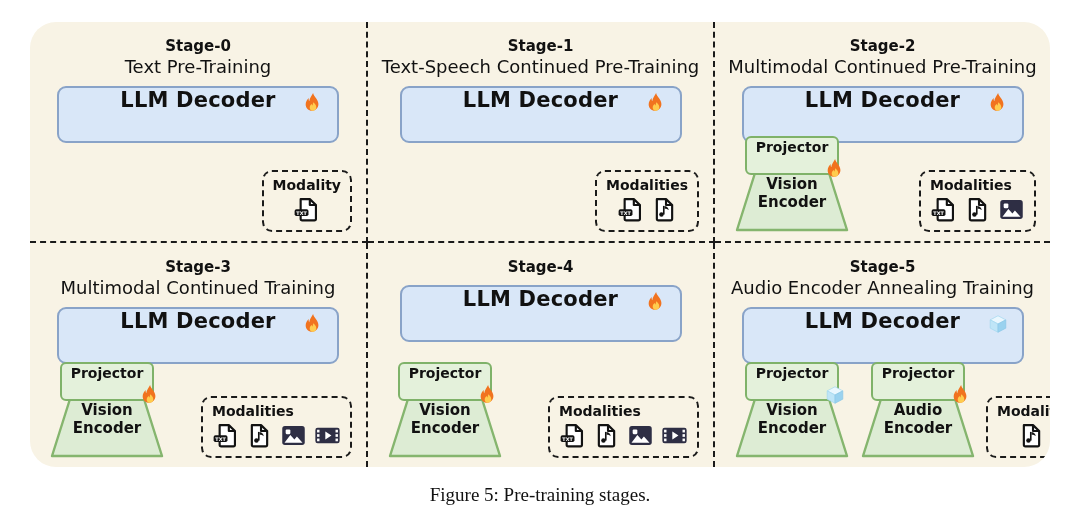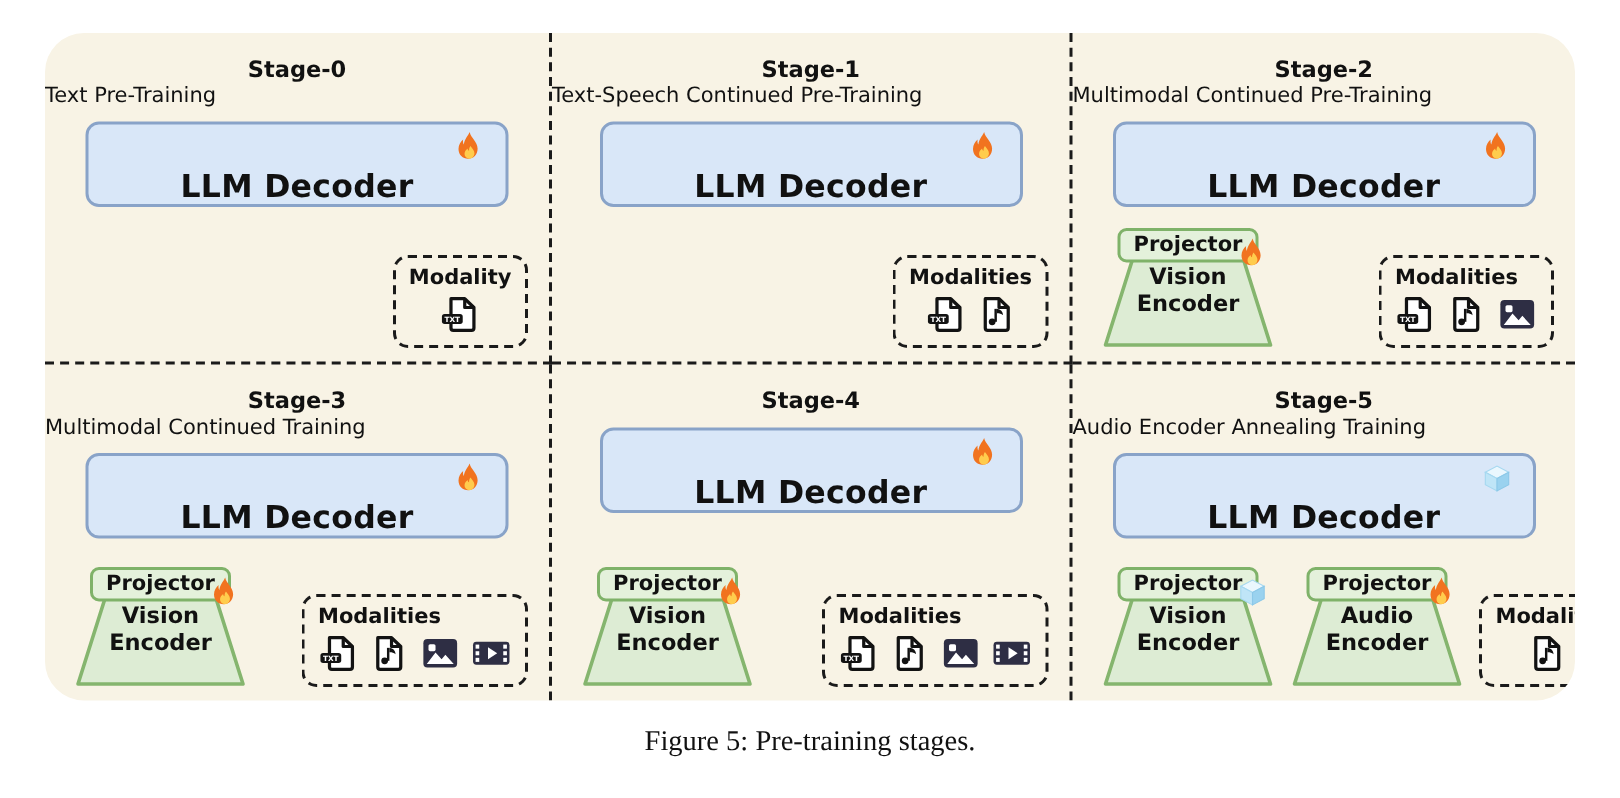--- a/index.html
+++ b/index.html
@@ -14,41 +14,41 @@
   }
   .grid{
     display:grid;width:100%;height:100%;
     grid-template-columns:338px 347px 335px;
     grid-template-rows:221px 224px;
   }
   .cell{position:relative;box-sizing:border-box;}
   .cell.bR{border-right:2px dashed #1a1a1a;}
   .cell.bB{border-bottom:2px dashed #1a1a1a;}
   .stage-title{margin-top:15px;text-align:center;font-size:15px;font-weight:bold;}
-  .stage-subtitle{text-align:left;font-size:14px;margin-top:1px;}
+  .stage-subtitle{text-align:center;font-size:18px;margin-top:1px;}
   .decoder{
     position:relative;margin:9px auto 0;width:282px;height:57px;
     background:#d9e7f8;border:2px solid #89a3c8;border-radius:9px;
-    display:flex;align-items:flex-end;justify-content:center;box-sizing:border-box;
+    display:flex;align-items:flex-start;justify-content:center;box-sizing:border-box;
   }
   .decoder-label{font-size:21px;font-weight:bold;letter-spacing:.2px;}
   .state-icon{display:inline-block;width:22px;height:22px;}
   .state-icon svg{width:100%;height:100%;display:block;}
   .decoder-state{position:absolute;top:4px;right:13px;}
   .bottom-row{
     position:absolute;left:0;right:0;bottom:9px;
     display:flex;align-items:flex-end;padding:0 14px 0 19px;
   }
   .encoder-stack{
     display:flex;flex-direction:column;align-items:center;
     position:relative;width:116px;margin-right:10px;flex:0 0 auto;
   }
   .projector{
     position:relative;z-index:2;background:#e4f1db;border:2px solid #7fb269;
-    border-radius:6px;font-size:14px;font-weight:bold;padding:1px 9px 2px;
+    border-radius:6px;font-size:14px;font-weight:bold;padding:1px 9px 18px;
     margin-bottom:-4px;white-space:nowrap;
   }
   .trap-wrap{position:relative;width:116px;height:61px;}
   .trap-svg{position:absolute;left:0;top:0;width:116px;height:61px;}
   .trap-label{
     position:absolute;inset:0;display:flex;flex-direction:column;
     align-items:center;padding-top:5px;
     font-size:15px;font-weight:bold;line-height:1.18;
   }
   .trap-state{position:absolute;top:-13px;right:4px;z-index:3;}

